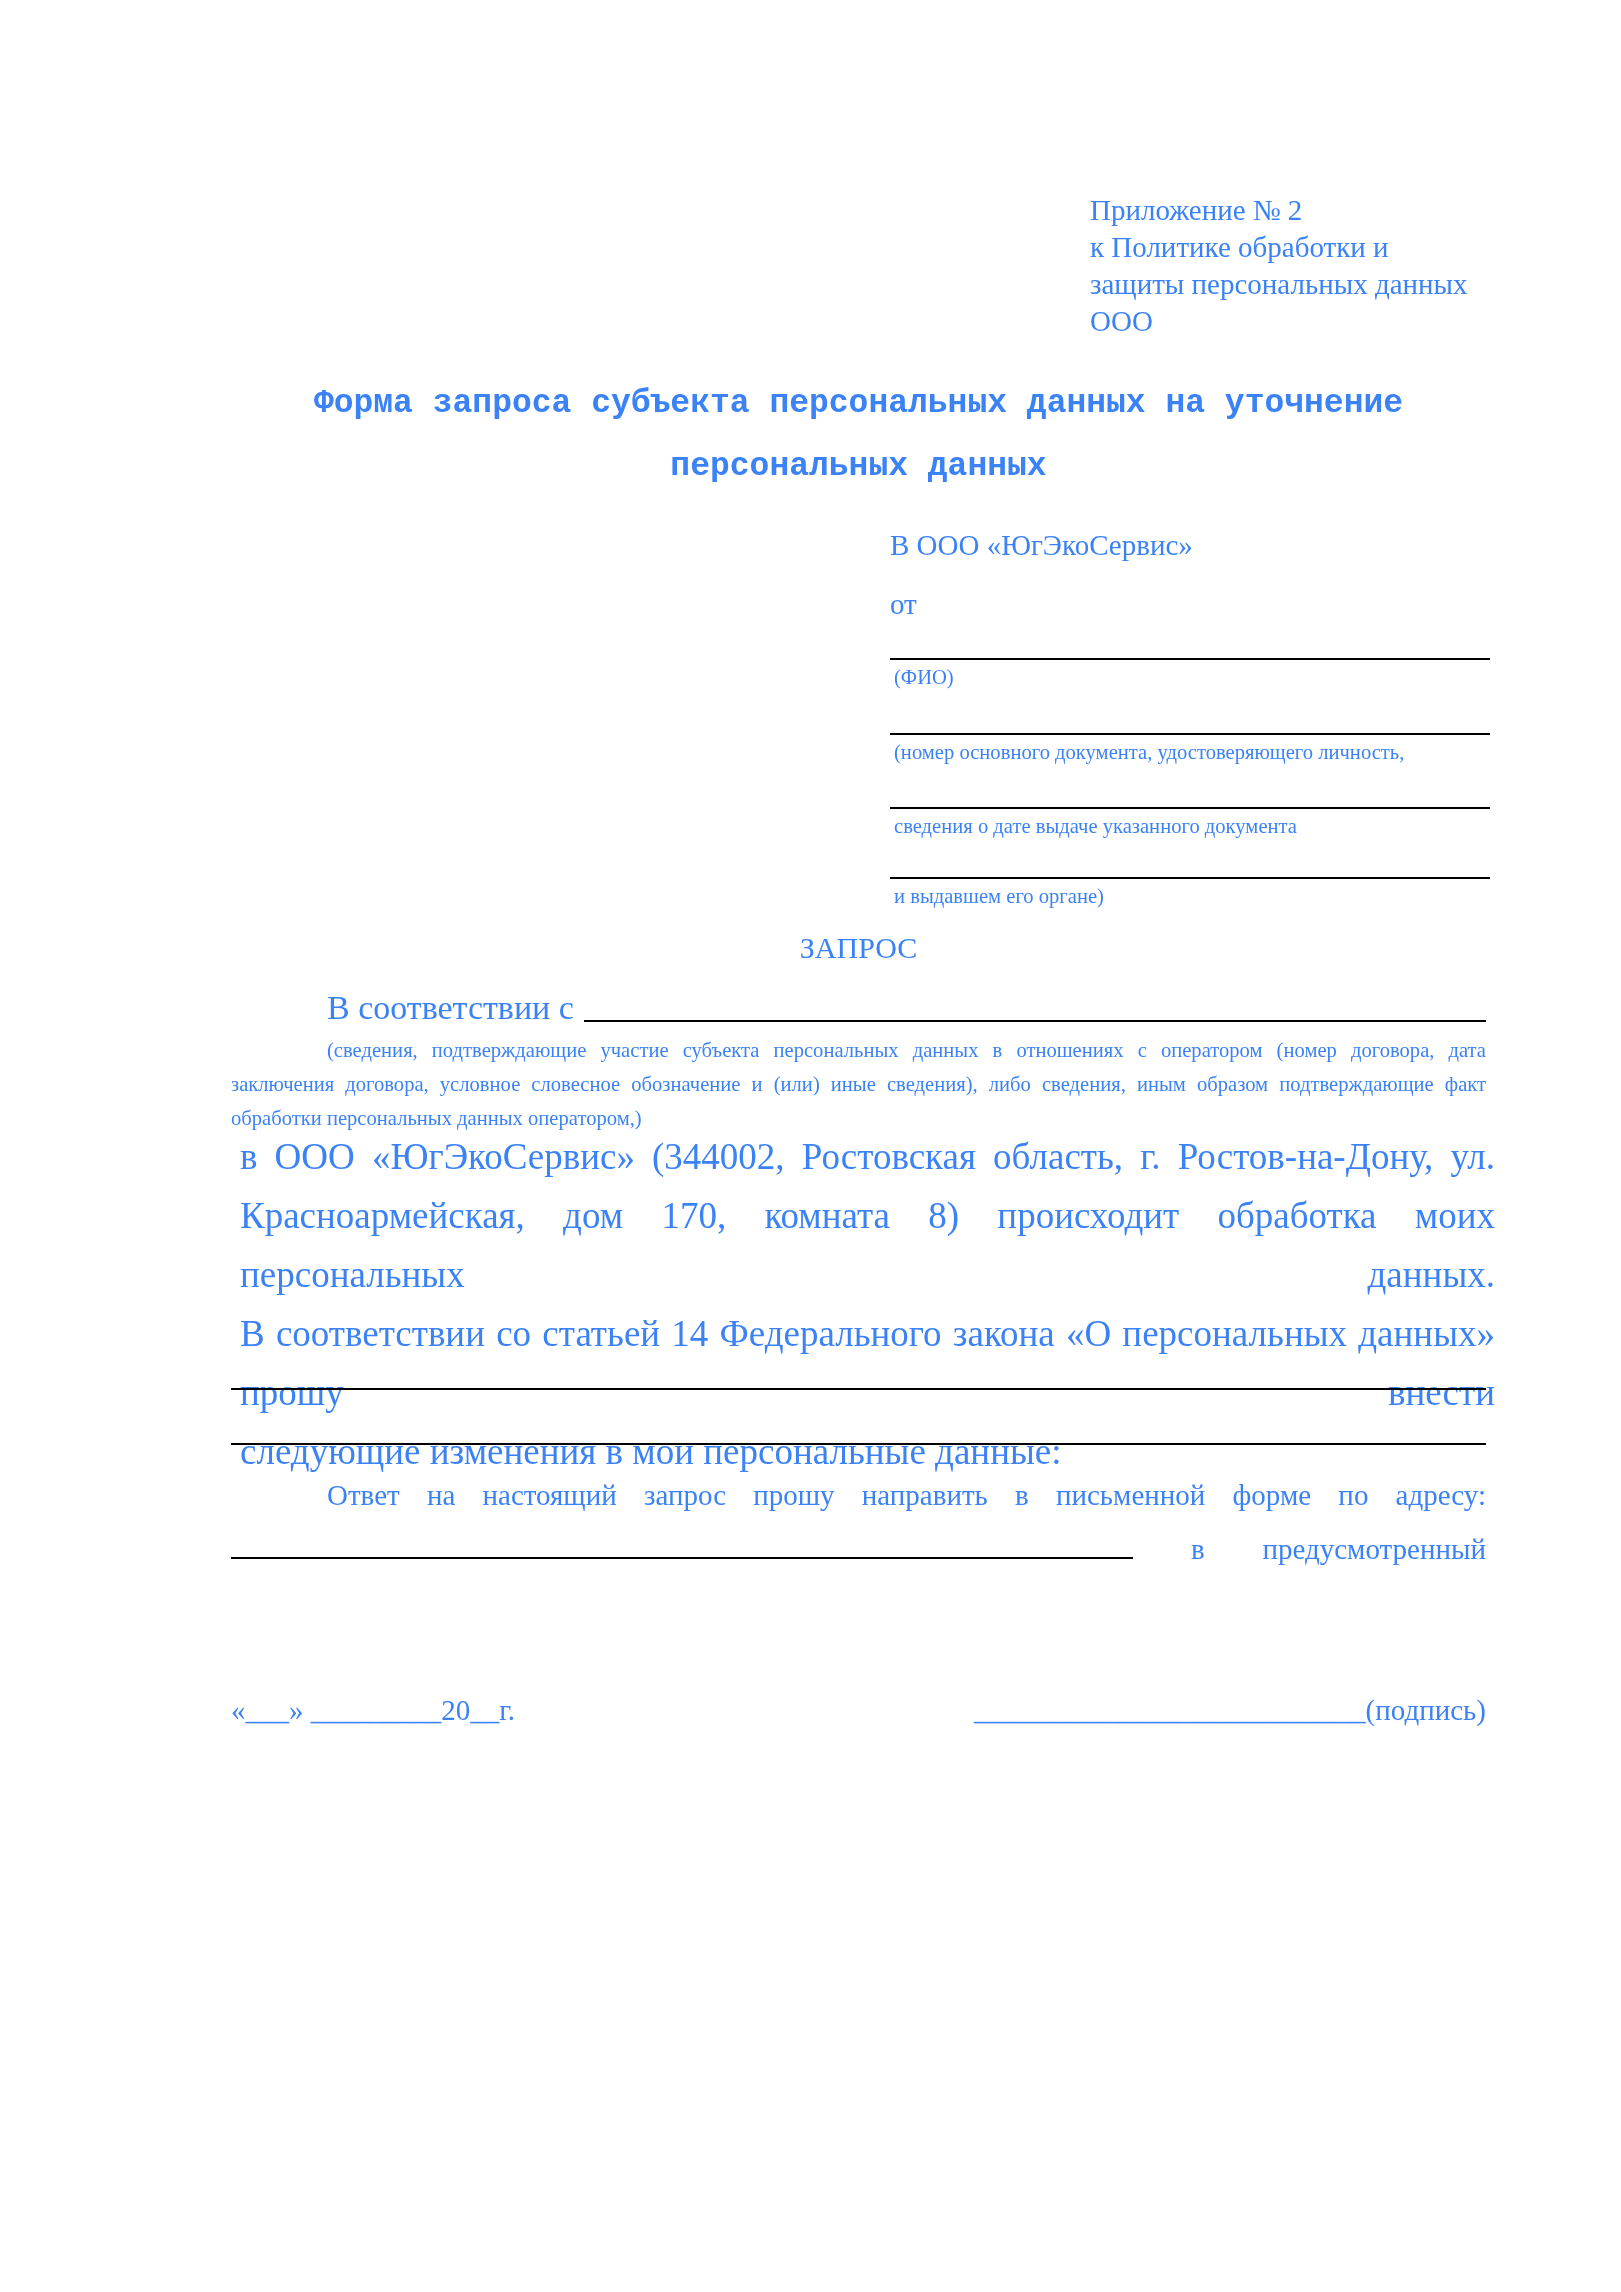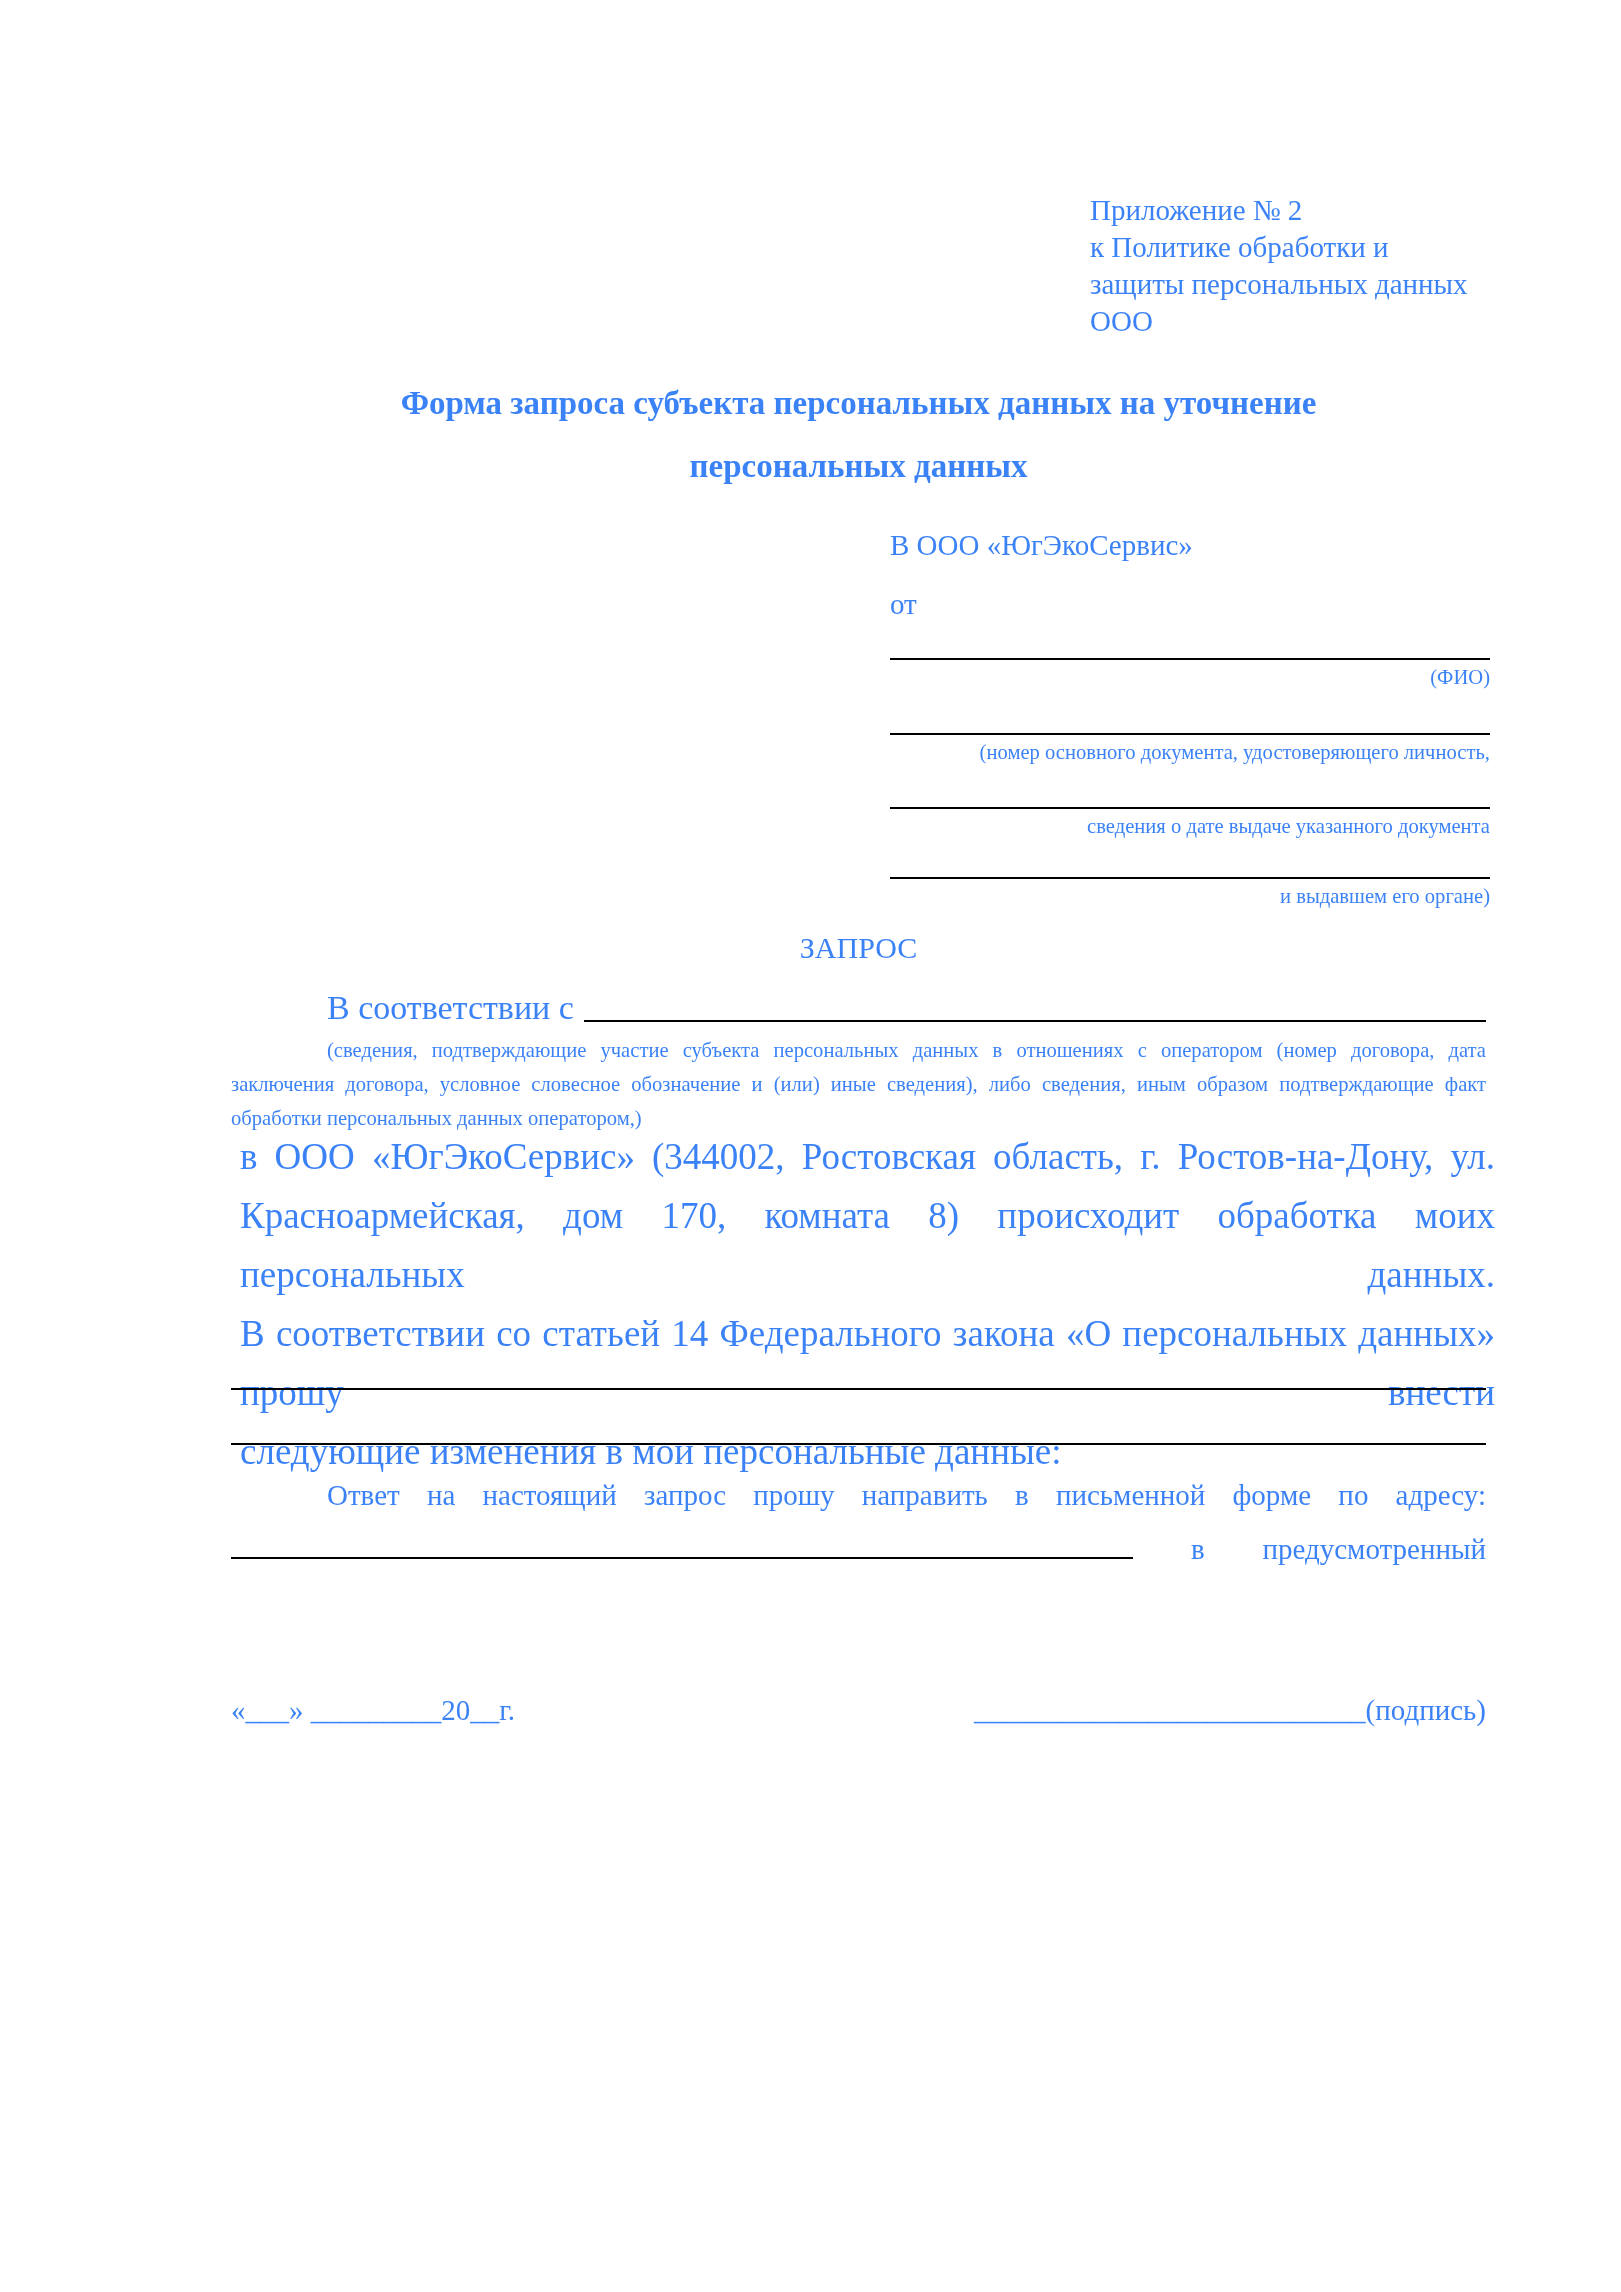--- a/index.html
+++ b/index.html
@@ -13,28 +13,28 @@
     font-family: "Liberation Serif", "DejaVu Serif", serif;
     overflow: hidden;
   }
   .abs { position: absolute; }
 
   
   .appendix { left: 1090px; top: 192px; width: 421px; font-size: 29px; line-height: 37px; }
 
   
   .doc-title { left: 231px; top: 372px; width: 1255px; text-align: center;
-               font-weight: bold; font-size: 33px; line-height: 63px; }
+               font-weight: bold; font-size: 33px; line-height: 63px; font-family: Liberation Mono, monospace; }
 
   
   .recipient { left: 890px; top: 529px; width: 600px; height: 392px; font-size: 29px; }
   .recipient .r-to   { position: absolute; left: 0; top: 0; }
   .recipient .r-from { position: absolute; left: 0; top: 59px; }
   .blank-rule { position: absolute; left: 0; right: 0; height: 0; border-bottom: 2px solid #000; }
-  .r-cap { position: absolute; left: 16px; right: 0; text-align: right; font-size: 20.6px; line-height: 23.5px; }
+  .r-cap { position: absolute; left: 4px; right: 0; text-align: left; font-size: 20.6px; line-height: 23.5px; }
 
   
   .zapros-heading { left: 231px; top: 923px; width: 1255px; text-align: center; font-size: 30px; margin-top: 8px; }
 
   .intro-row { left: 231px; top: 986px; width: 1255px; display: flex; font-size: 34px; line-height: 43px; }
   .intro-row .indent { width: 96px; flex: 0 0 96px; }
   .intro-row .fill { flex: 1 1 auto; border-bottom: 2.9px solid #000; margin-bottom: 6.9px; margin-left: 9.8px; }
 
   .footnote { left: 231px; top: 1033px; width: 1255px; font-size: 20.6px; line-height: 34px; }
   .just { text-align: justify; text-align-last: justify; }

